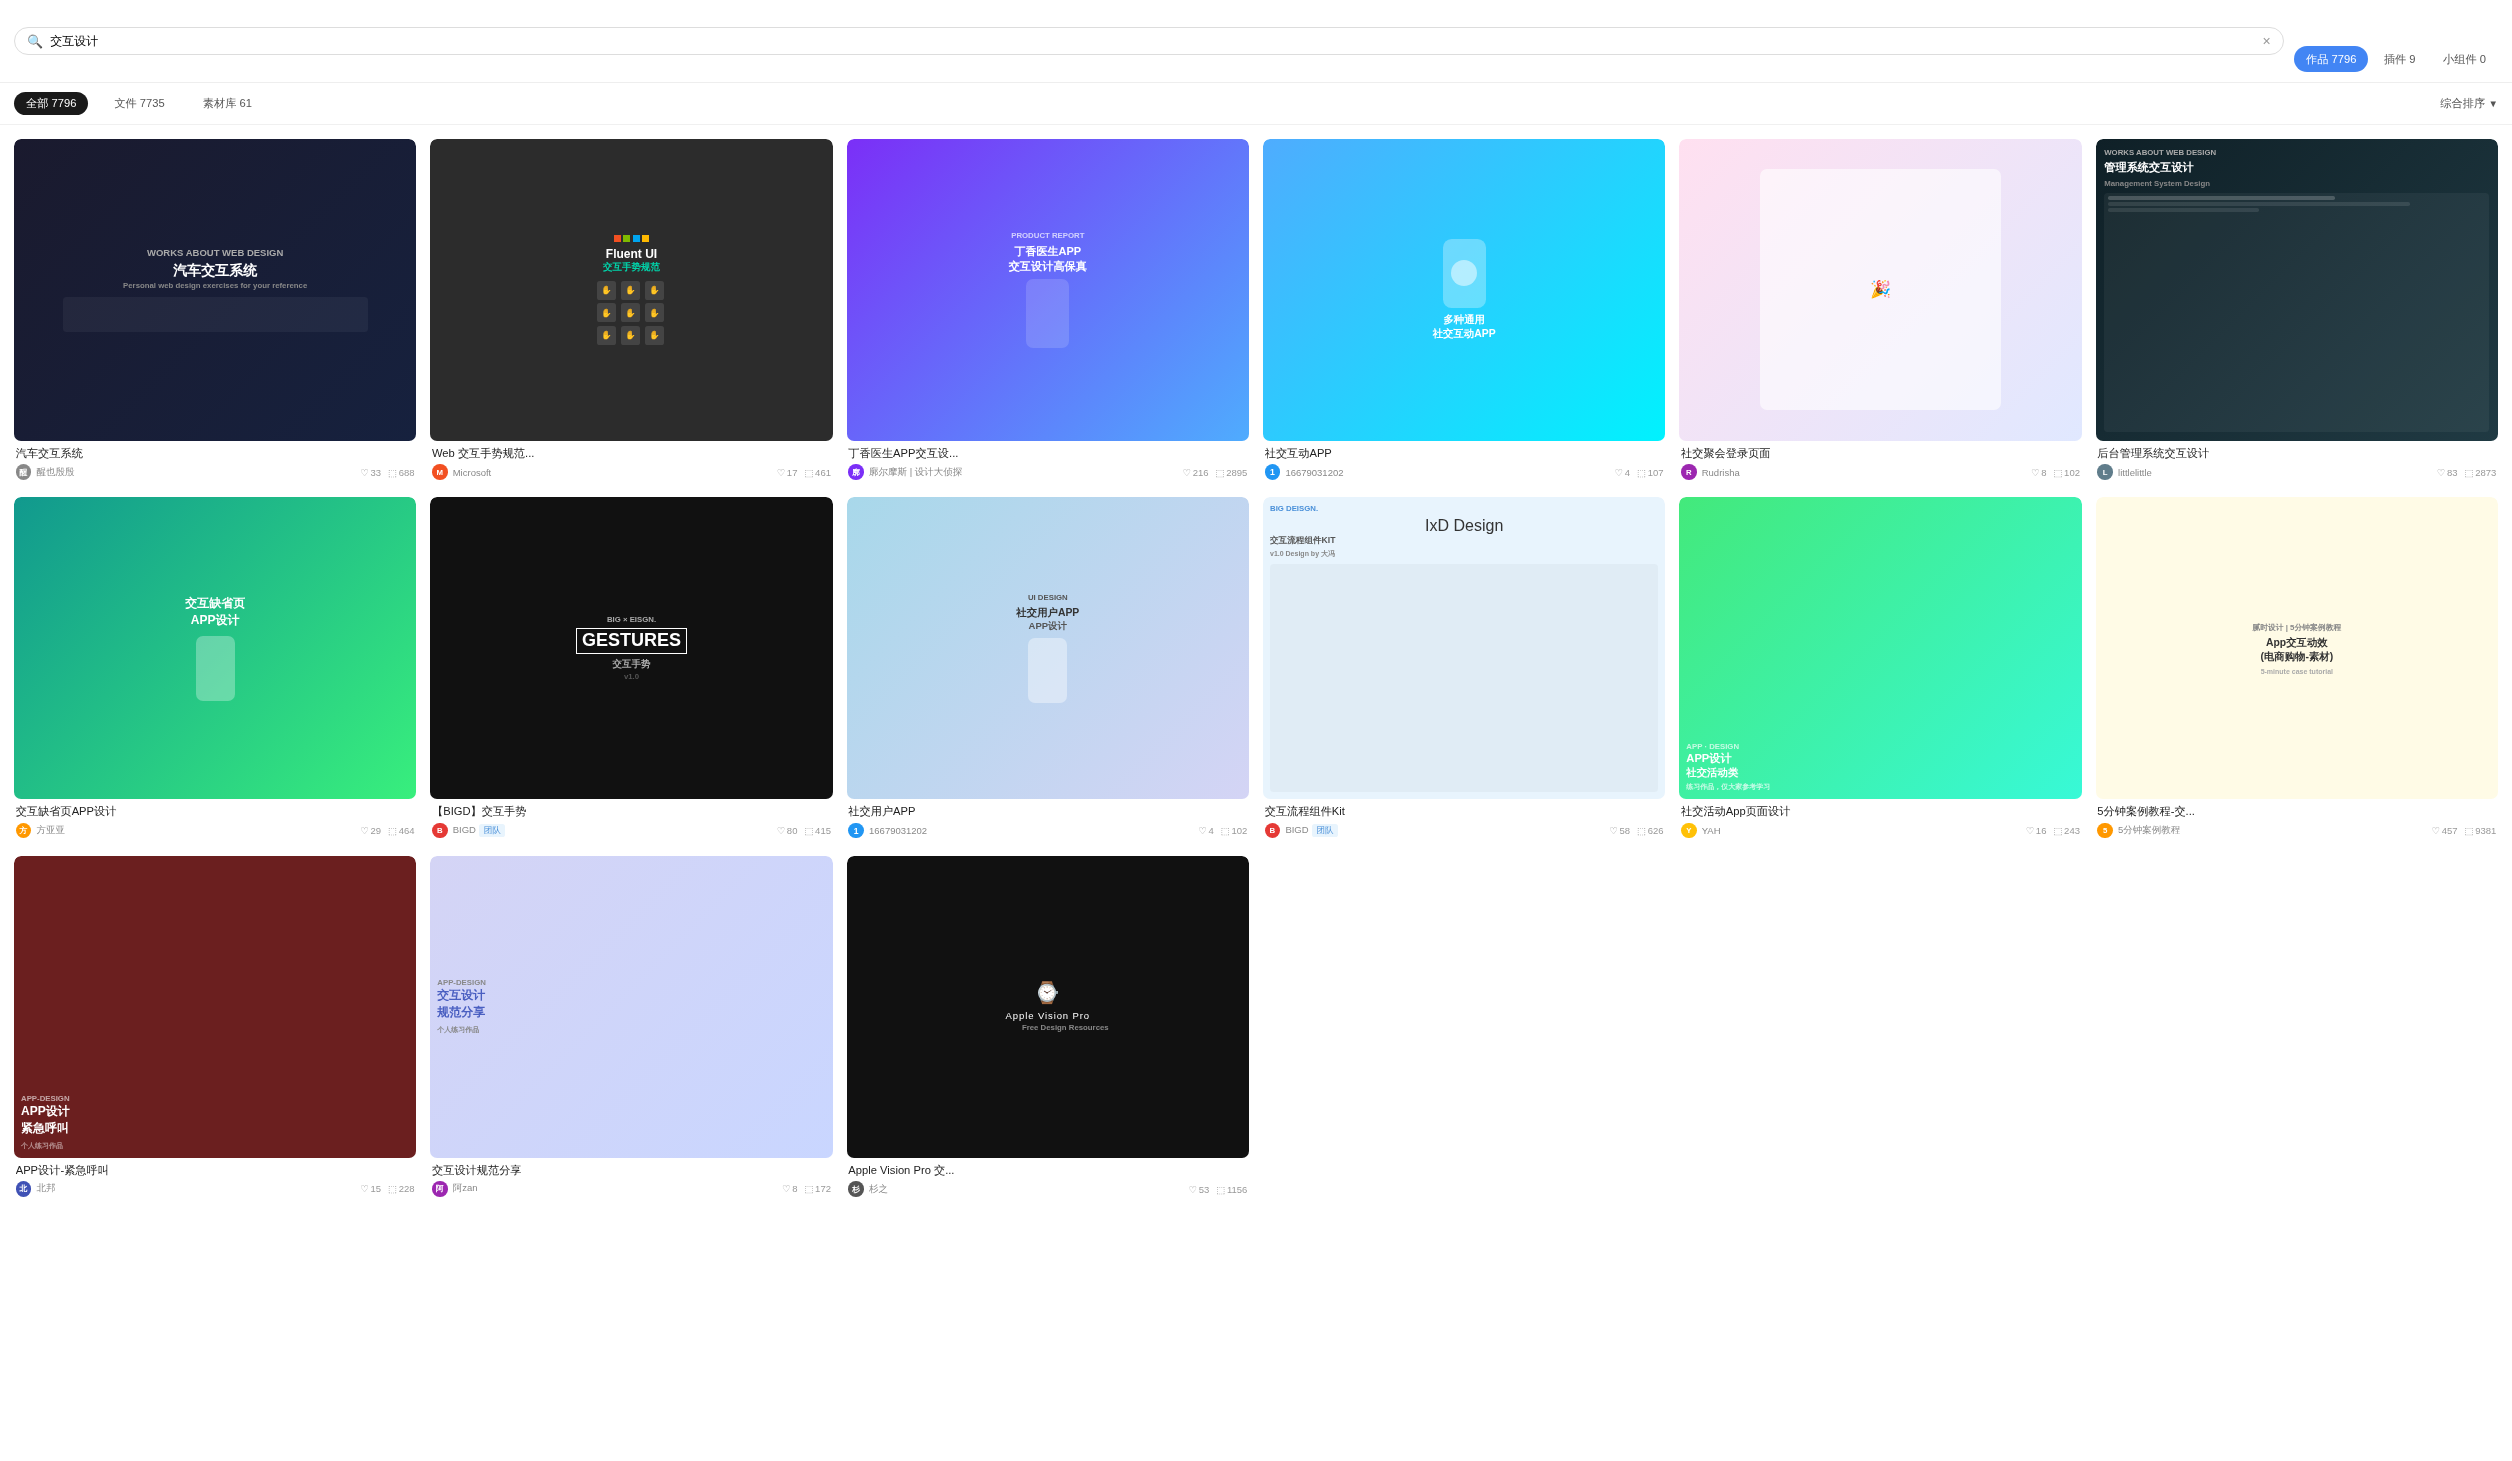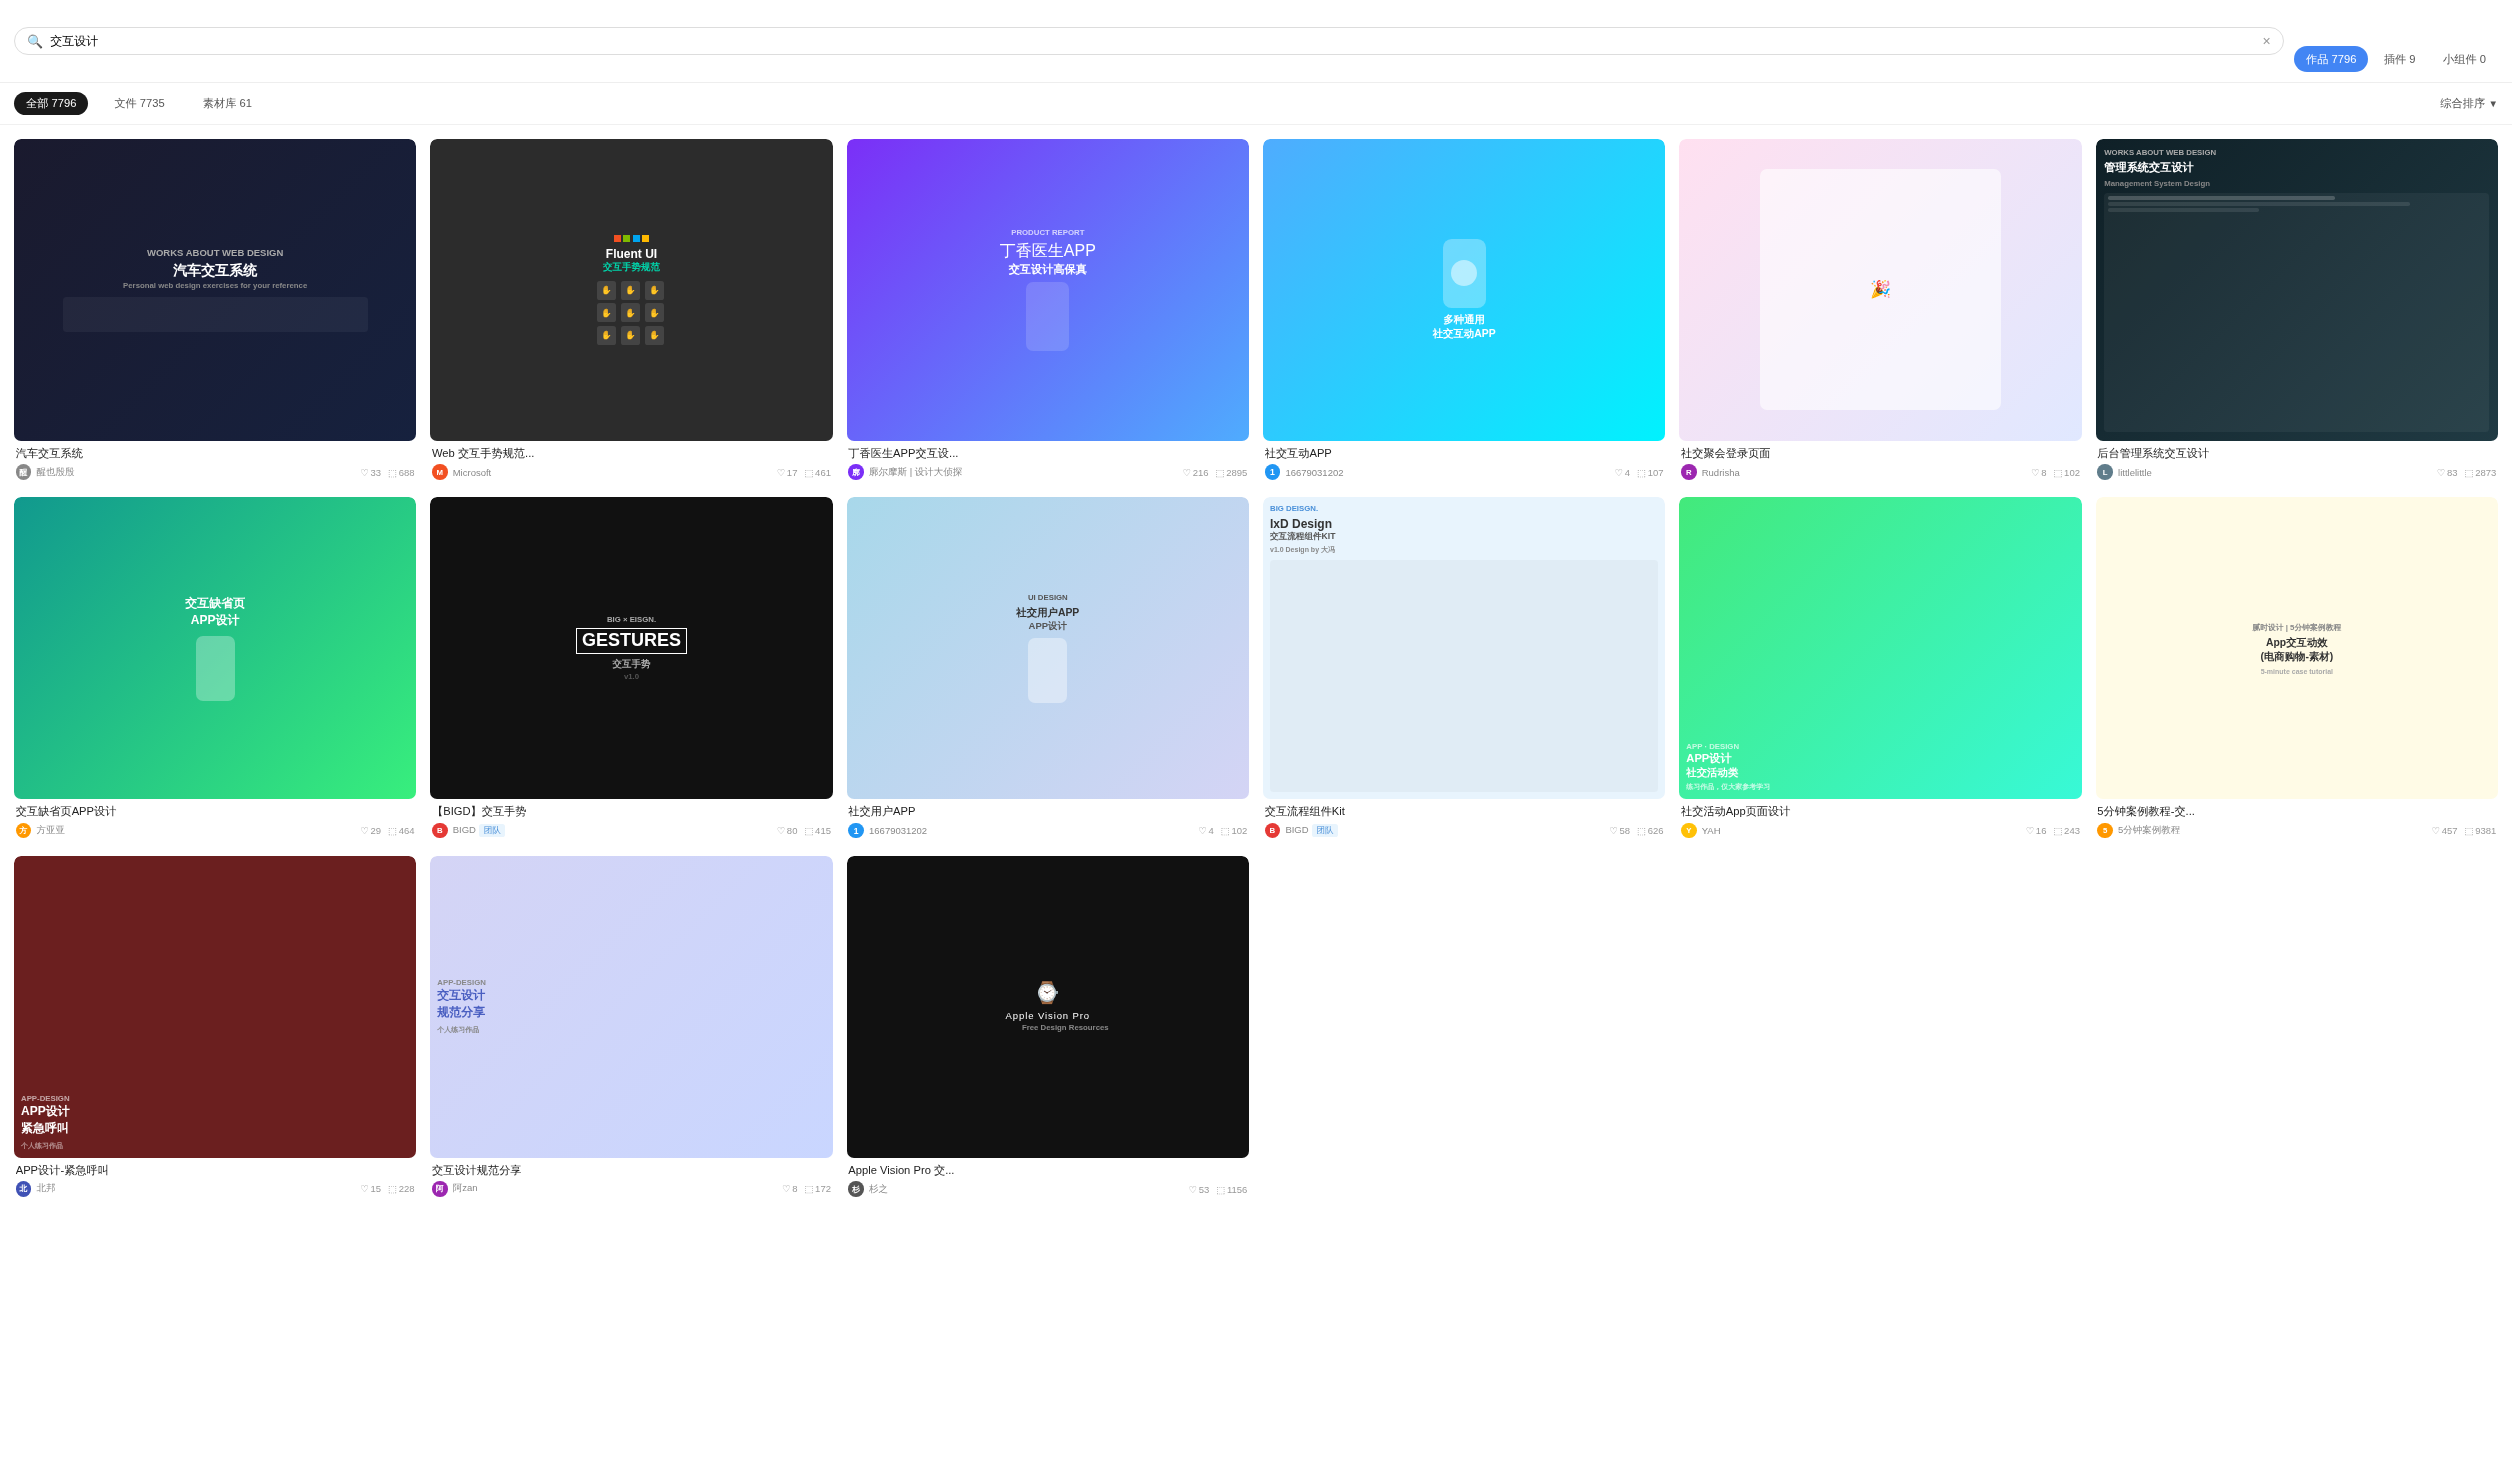--- a/index.html
+++ b/index.html
@@ -186,21 +186,21 @@
           </div>
         </div>
       </div>
     </div>
   </div>
     <div class="card">
     <div class="card-thumb">
       <div class="card-thumb-inner">
           <div style="width:100%;height:100%;background:linear-gradient(135deg,#7b2ff7,#4facfe);display:flex;flex-direction:column;align-items:center;justify-content:center;padding:7px;">
       <div style="font-size:7.8px;color:rgba(255,255,255,0.7);margin-bottom:3.5px;">PRODUCT REPORT</div>
-      <div style="font-size:16px;font-weight:normal;color:#fff;">丁香医生APP</div>
+      <div style="font-size:11px;font-weight:bold;color:#fff;">丁香医生APP</div>
       <div style="font-size:11.2px;color:#fff;">交互设计高保真</div>
       <div style="width:43px;height:69px;background:rgba(255,255,255,0.15);border-radius:7px;margin-top:5.2px;"></div>
     </div>
         </div>
     </div>
     <div class="card-info">
       <div class="card-title">丁香医生APP交互设...</div>
       <div class="card-meta">
         <div class="card-author-avatar" style="background:#7b2ff7;">廓</div>
         <span class="card-author">廓尔摩斯 | 设计大侦探</span>
@@ -391,21 +391,21 @@
           </div>
         </div>
       </div>
     </div>
   </div>
     <div class="card">
     <div class="card-thumb">
       <div class="card-thumb-inner">
           <div style="width:100%;height:100%;background:#e8f4fd;display:flex;flex-direction:column;padding:7px;">
       <div style="font-size:7.8px;color:#4a90d9;margin-bottom:3.5px;">BIG DEISGN.</div>
-      <div style="font-size:12px;font-weight:bold;color:#333;">IxD Design</div>
+      <div style="font-size:16px;font-weight:normal;color:#333;text-align:center;">IxD Design</div>
       <div style="font-size:8.6px;color:#555;">交互流程组件KIT</div>
       <div style="font-size:7px;color:#888;margin-top:1.7px;">v1.0 Design by 大冯</div>
       <div style="flex:1;background:rgba(0,0,0,0.03);border-radius:3.5px;margin-top:5.2px;"></div>
     </div>
         </div>
     </div>
     <div class="card-info">
       <div class="card-title">交互流程组件Kit</div>
       <div class="card-meta">
         <div class="card-author-avatar" style="background:#e53935;">B</div>

